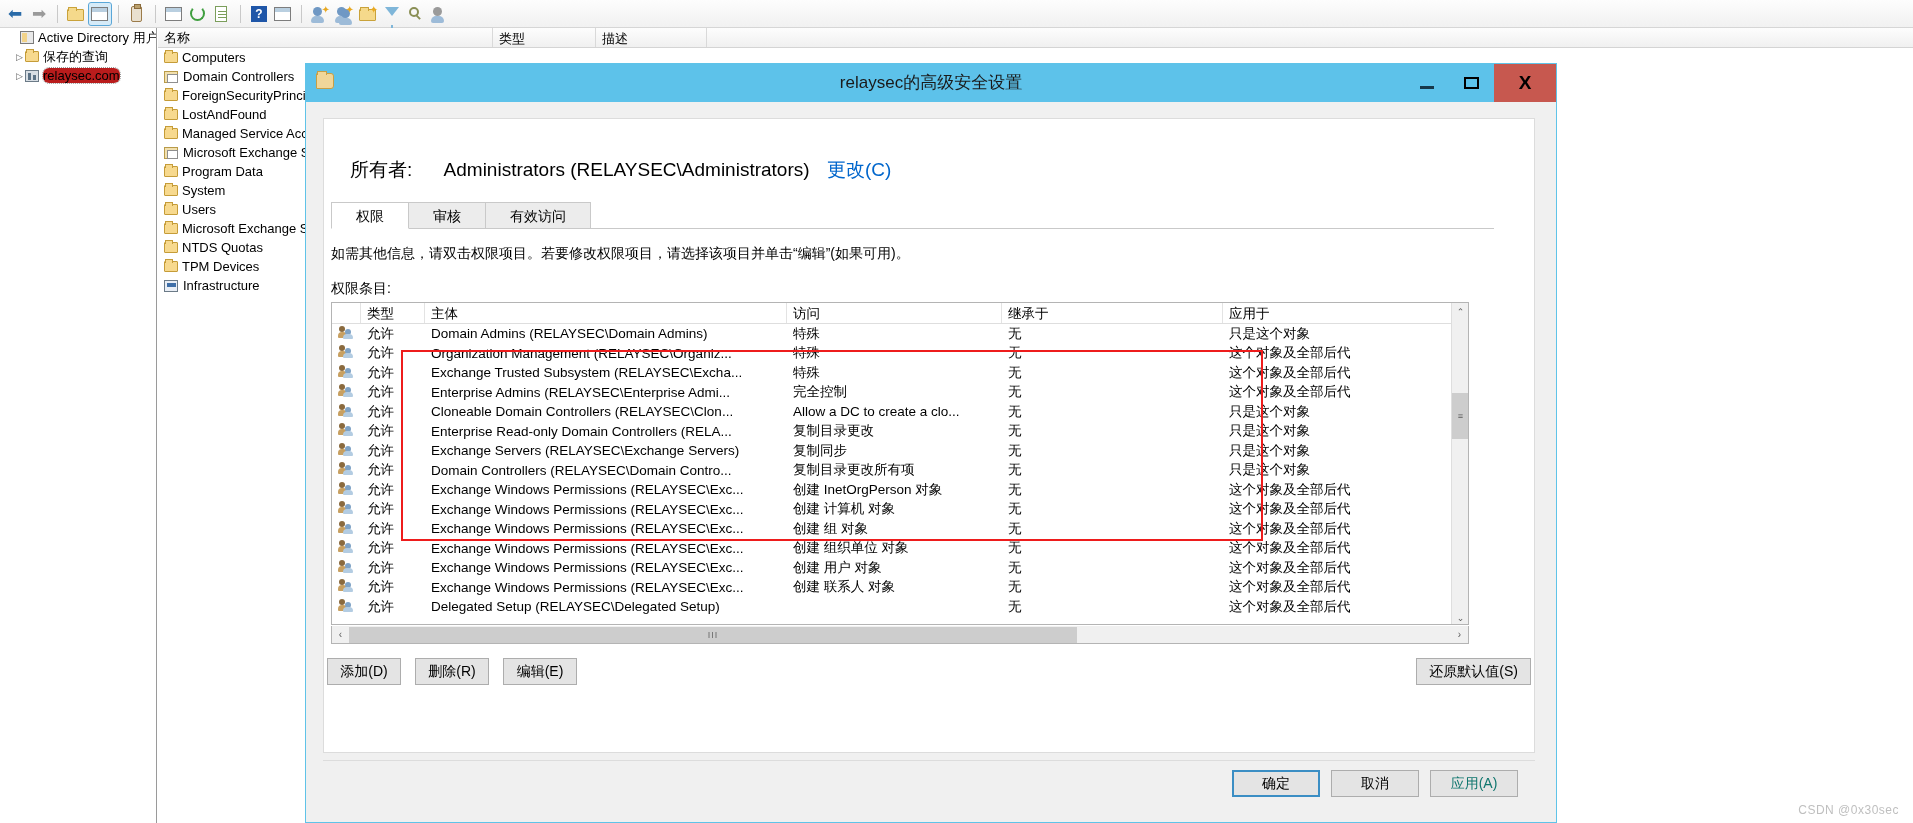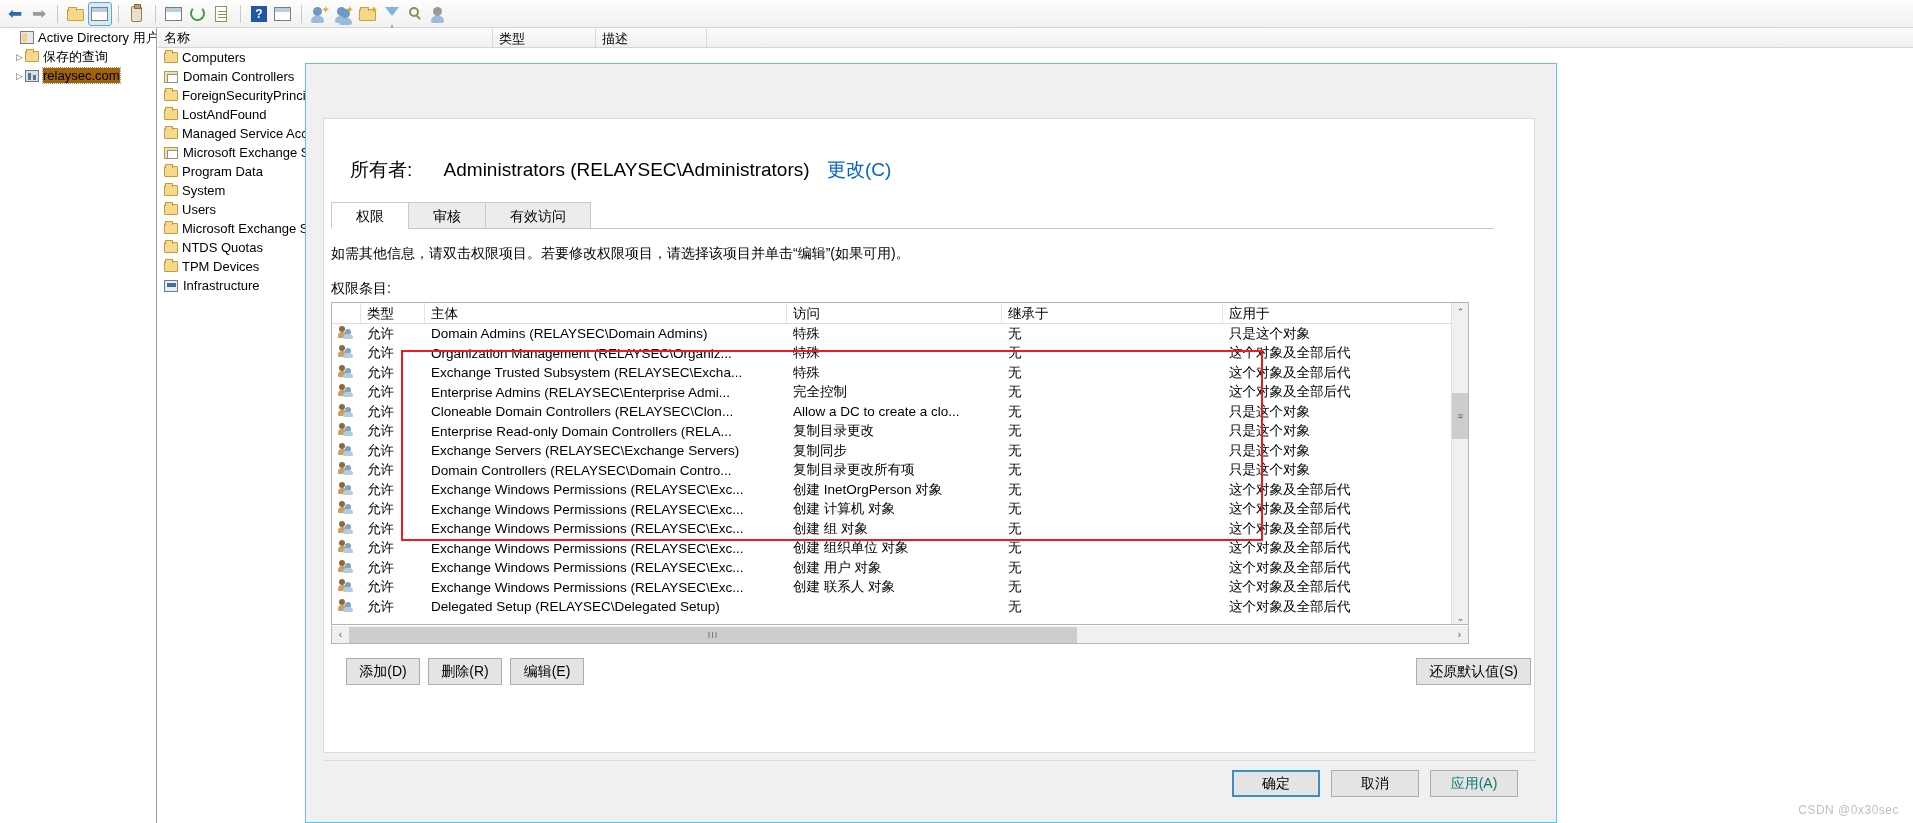--- a/index.html
+++ b/index.html
@@ -63,21 +63,21 @@
   .tree-row { display:flex; align-items:center; height:19px; padding-left:20px; font-size:13px; white-space:nowrap; }
   .tree-row.child { padding-left:14px; }
   .tw { width:11px; text-align:center; color:#5f5f5f; font-size:9px; }
   .ic-console { width:14px;height:13px;background:#e8e8e8;border:1px solid #7b7b7b;margin-right:4px;position:relative;flex:none;}
   .ic-console:before{content:"";position:absolute;left:1px;top:1px;width:5px;height:9px;background:#f2d38a;}
   .ic-folder{width:14px;height:11px;background:#f7d98e;border:1px solid #c59c38;margin-right:4px;position:relative;flex:none;border-radius:1px;}
   .ic-folder:before{content:"";position:absolute;left:0;top:-3px;width:6px;height:3px;background:#f7d98e;border:1px solid #c59c38;border-bottom:none;}
   .ic-domain{width:14px;height:12px;background:#d8dee4;border:1px solid #6b7a87;margin-right:4px;position:relative;flex:none;}
   .ic-domain:before{content:"";position:absolute;left:2px;top:2px;width:3px;height:7px;background:#5d7386;}
   .ic-domain:after{content:"";position:absolute;left:7px;top:4px;width:3px;height:5px;background:#5d7386;}
-  .tree-row.selected .lbl { background:#a16207; outline:1px dotted #9a9a9a; }
+  .tree-row.selected .lbl { background:#b91c1c; outline:1px dotted #9a9a9a;border-radius:6px; }
 
   
   .listpane { position:absolute; left:158px; top:28px; width:1755px; height:795px; background:#fff; overflow:hidden; }
   .lv-head { display:flex; height:20px; background:linear-gradient(#fdfdfd,#f0f0f0); border-bottom:1px solid #d4d4d4; }
   .lv-head div { border-right:1px solid #d9d9d9; padding:2px 6px; font-size:13px; }
   .lv-row { display:flex; height:19px; align-items:center; font-size:13px; }
   .lv-c1 { width:335px; display:flex; align-items:center; padding-left:6px; white-space:nowrap; overflow:hidden; }
   .lv-c2 { width:103px; padding-left:4px; white-space:nowrap; overflow:hidden;}
   .lv-c3 { width:111px; padding-left:4px; white-space:nowrap; overflow:hidden;}
   .ic-ou{width:14px;height:12px;background:#f2e0ae;border:1px solid #b99b49;margin-right:5px;position:relative;flex:none;}
@@ -158,21 +158,21 @@
   .hs-btn { width:17px; height:16px; display:flex; align-items:center; justify-content:center; color:#5a5a5a; font-size:10px; }
   .hs-thumb { height:16px; background:#cdcdcd; display:flex; align-items:center; justify-content:center; color:#6a6a6a; font-size:9px; letter-spacing:1px; }
   .hs-track { flex:1; }
 
   .btn {
     height:27px; min-width:74px; padding:0 12px; font-size:14px;
     background:#e4e4e4; border:1px solid #adadad; color:#000;
     display:inline-flex; align-items:center; justify-content:center;
     font-family:"Liberation Sans","DejaVu Sans",sans-serif;
   }
-  .row-btns { position:absolute; left:40px; top:556px; display:flex; gap:8px; }
+  .row-btns { position:absolute; left:21px; top:556px; display:flex; gap:14px; }
   .btn-restore { position:absolute; right:25px; top:556px; }
 
   .footer { position:absolute; left:17px; bottom:16px; width:1212px; height:46px; background:#f0f0f0; border-top:1px solid #dcdcdc; }
   .footer-btns { position:absolute; right:17px; top:9px; display:flex; gap:11px; }
   .btn.primary { border:2px solid #3b8ec4; background:#e4e4e4;margin-left:36px; }
   .btn.disabled { color:#0f766e; }
 
   
   .annot {
     position:absolute; left:401px; top:350px; width:862px; height:191px;
@@ -372,20 +372,35 @@
             <span>Infrastructure</span>
           </div>
           <div class="lv-c2"></div>
           <div class="lv-c3"></div>
         </div>
       </div>
   </div>
 
   <div class="dlg">
 
+    <div class="dlg-title">
+      <span class="dlg-ico">
+          <i class="f"></i>
+        </span>
+      <span class="ttl">relaysec的高级安全设置</span>
+      <span class="wbtns">
+        <span class="wbtn min">
+            <i></i>
+          </span>
+        <span class="wbtn max">
+            <i></i>
+          </span>
+        <span class="wbtn close">X</span>
+      </span>
+    </div>
 
     <div class="dlg-body">
 
       <div class="panel"></div>
 
       <div class="owner-row">
         <span class="lab">所有者:</span>
         <span class="val">Administrators (RELAYSEC\Administrators)</span>
         <span class="chg">更改(C)</span>
       </div>

